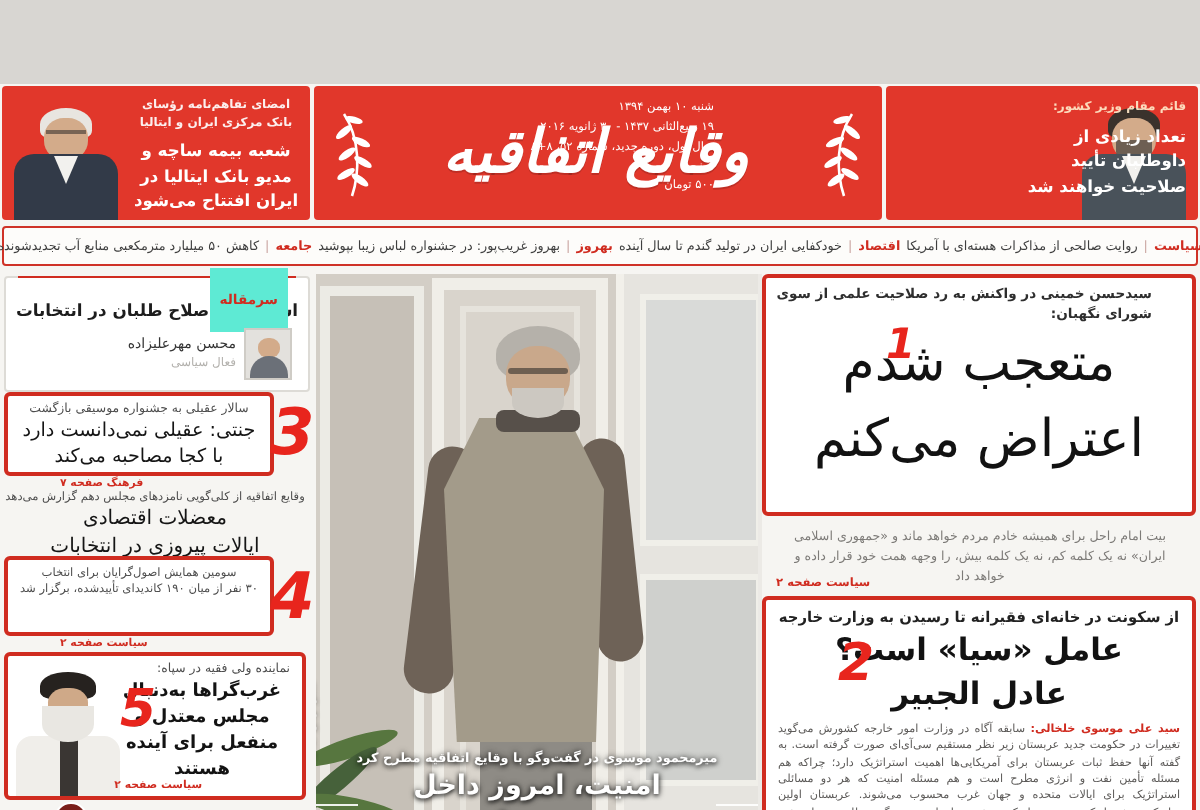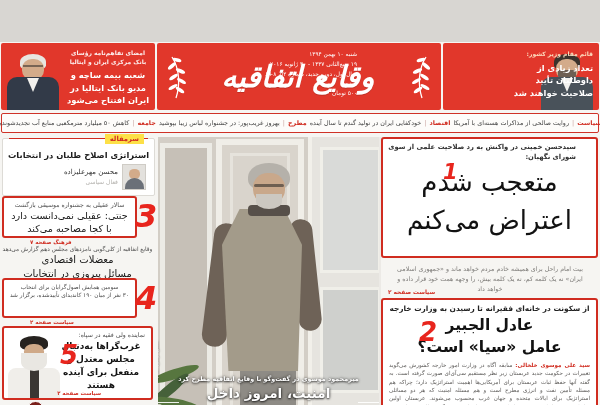--- a/index.html
+++ b/index.html
@@ -30,21 +30,21 @@
   #strip .sec{color:#d02c20;font-weight:bold;}
   #strip .sep{color:#c9a5a0;}
   
   .rbox{background:#fff;border:2px solid #d02c20;border-radius:3px;}
   .kick{font-size:6.2px;color:#4d4d4d;line-height:1.4;}
   .head-s{font-size:9.6px;font-weight:normal;color:#151515;line-height:1.35;}
   .bignum{color:#e8251d;font-weight:bold;font-style:italic;line-height:1;}
   .pref{font-size:5.4px;color:#d02c20;font-weight:bold;}
   
   #edit-box{left:2px;top:96px;width:151px;height:56px;background:#fff;border:1px solid #dddbd6;border-radius:2px;}
-  .edit-tab{position:absolute;top:-5px;right:10px;background:#fde047;padding:1px 5px;color:#d02c20;font-size:6.8px;font-weight:bold;}
+  .edit-tab{position:absolute;top:-5px;right:10px;background:#5eead4;padding:12px 5px;color:#d02c20;font-size:6.8px;font-weight:bold;}
   .edit-rule{position:absolute;top:-1px;left:6px;right:6px;height:1px;background:#d02c20;}
   #edit-box .title{margin-top:11px;text-align:center;font-size:8.4px;font-weight:bold;color:#1d1d1d;}
   .auth-row{position:absolute;bottom:5px;right:8px;left:8px;height:24px;}
   .auth-photo{position:absolute;right:0;bottom:0;width:22px;height:24px;background:#e3e1dd;border:1px solid #cfccc6;overflow:hidden;}
   .auth-photo .p-face{left:6px;top:4px;width:11px;height:10px;}
   .auth-photo .p-suit{left:2px;top:13px;width:19px;height:11px;background:#6b7078;}
   .auth-name{position:absolute;right:28px;top:2px;font-size:7px;font-weight:normal;color:#333;}
   .auth-role{position:absolute;right:28px;top:12px;font-size:6px;color:#b3b1ad;}
   #art3{left:2px;top:154px;width:135px;height:42px;text-align:center;padding-top:3px;box-sizing:border-box;}
   #num3{left:135px;top:158px;font-size:32px;}
@@ -185,21 +185,21 @@
     </div>
   </div>
 
   <div class="abs" id="strip">
     <span class="sec">سیاست</span>
     <span class="sep">|</span>
     <span>روایت صالحی از مذاکرات هسته‌ای با آمریکا</span>
     <span class="sec">اقتصاد</span>
     <span class="sep">|</span>
     <span>خودکفایی ایران در تولید گندم تا سال آینده</span>
-    <span class="sec">مطرح</span>
+    <span class="sec">بهروز</span>
     <span class="sep">|</span>
     <span>بهروز غریب‌پور: در جشنواره لباس زیبا بپوشید</span>
     <span class="sec">جامعه</span>
     <span class="sep">|</span>
     <span>کاهش ۵۰ میلیارد مترمکعبی منابع آب تجدیدشونده</span>
   </div>
 
   <div class="abs" id="edit-box">
     <div class="edit-rule"></div>
     <div class="edit-tab">سرمقاله</div>
@@ -218,21 +218,21 @@
     <div class="kick">سالار عقیلی به جشنواره موسیقی بازگشت</div>
     <div class="head-s">جنتی: عقیلی نمی‌دانست دارد</div>
     <div class="head-s">با کجا مصاحبه می‌کند</div>
   </div>
   <div class="abs bignum" id="num3">3</div>
   <div class="abs pref" id="art3-ref">فرهنگ صفحه ۷</div>
 
   <div class="abs" id="econ">
     <div class="kick" style="font-size:5.8px;">وقایع اتفاقیه از کلی‌گویی نامزدهای مجلس دهم گزارش می‌دهد</div>
     <div class="head-s">معضلات اقتصادی</div>
-    <div class="head-s">مسائل پیروزی در انتخابات</div>
+    <div class="head-s">ایالات پیروزی در انتخابات</div>
     <div class="pref" style="margin-top:2px;">اقتصاد صفحه ۴</div>
   </div>
 
   <div class="abs rbox" id="art4">
     <div class="kick" style="font-size:5.8px;">سومین همایش اصول‌گرایان برای انتخاب</div>
     <div class="kick" style="font-size:5.8px;">۳۰ نفر از میان ۱۹۰ کاندیدای تأییدشده، برگزار شد</div>
   </div>
   <div class="abs bignum" id="num4">4</div>
   <div class="abs pref" id="art4-ref">سیاست صفحه ۲</div>
 
@@ -309,21 +309,21 @@
       <div class="h1line">اعتراض می‌کنم</div>
     </div>
   </div>
   <div class="abs" id="art1-para">بیت امام راحل برای همیشه خادم مردم خواهد ماند و «جمهوری اسلامی ایران» نه یک کلمه کم، نه یک کلمه بیش، را وجهه همت خود قرار داده و خواهد داد</div>
   <div class="abs pref" id="art1-ref">سیاست صفحه ۲</div>
 
   <div class="abs rbox" id="art2">
     <div class="kick">از سکونت در خانه‌ای فقیرانه تا رسیدن به وزارت خارجه</div>
     <div class="h2wrap">
       <div class="bignum" id="num2">2</div>
+      <div class="h2line">عامل «سیا» است؟</div>
       <div class="h2line">عادل الجبیر</div>
-      <div class="h2line">عامل «سیا» است؟</div>
     </div>
     <div class="body"><span class="lead">سید علی موسوی خلخالی:</span> <span>سابقه آگاه در وزارت امور خارجه کشورش می‌گوید تغییرات در حکومت جدید عربستان زیر نظر مستقیم سی‌آی‌ای صورت گرفته است. به گفته آنها حفظ ثبات عربستان برای آمریکایی‌ها اهمیت استراتژیک دارد؛ چراکه هم مسئله تأمین نفت و انرژی مطرح است و هم مسئله امنیت که هر دو مسائلی استراتژیک برای ایالات متحده و جهان غرب محسوب می‌شوند. عربستان اولین تولیدکننده نفت اوپک و دومین تولیدکننده نفت جهان است و هرگونه خللی در تولید نفت آن می‌تواند بازارهای جهانی را به هم بزند. درباره مسائل امنیتی نیز سی‌آی‌ای همکاری‌های نزدیکی با سازمان امنیت عربستان دارد و حتی همکاری‌هایش در منطقه تا اندازه بسیاری وابسته به همکاری با عربستان است.</span></div>
     <div class="pref">جهان صفحه ۷</div>
   </div>
 
   <div class="abs bottom-edge"></div>
 </div>
 
 </body></html>

